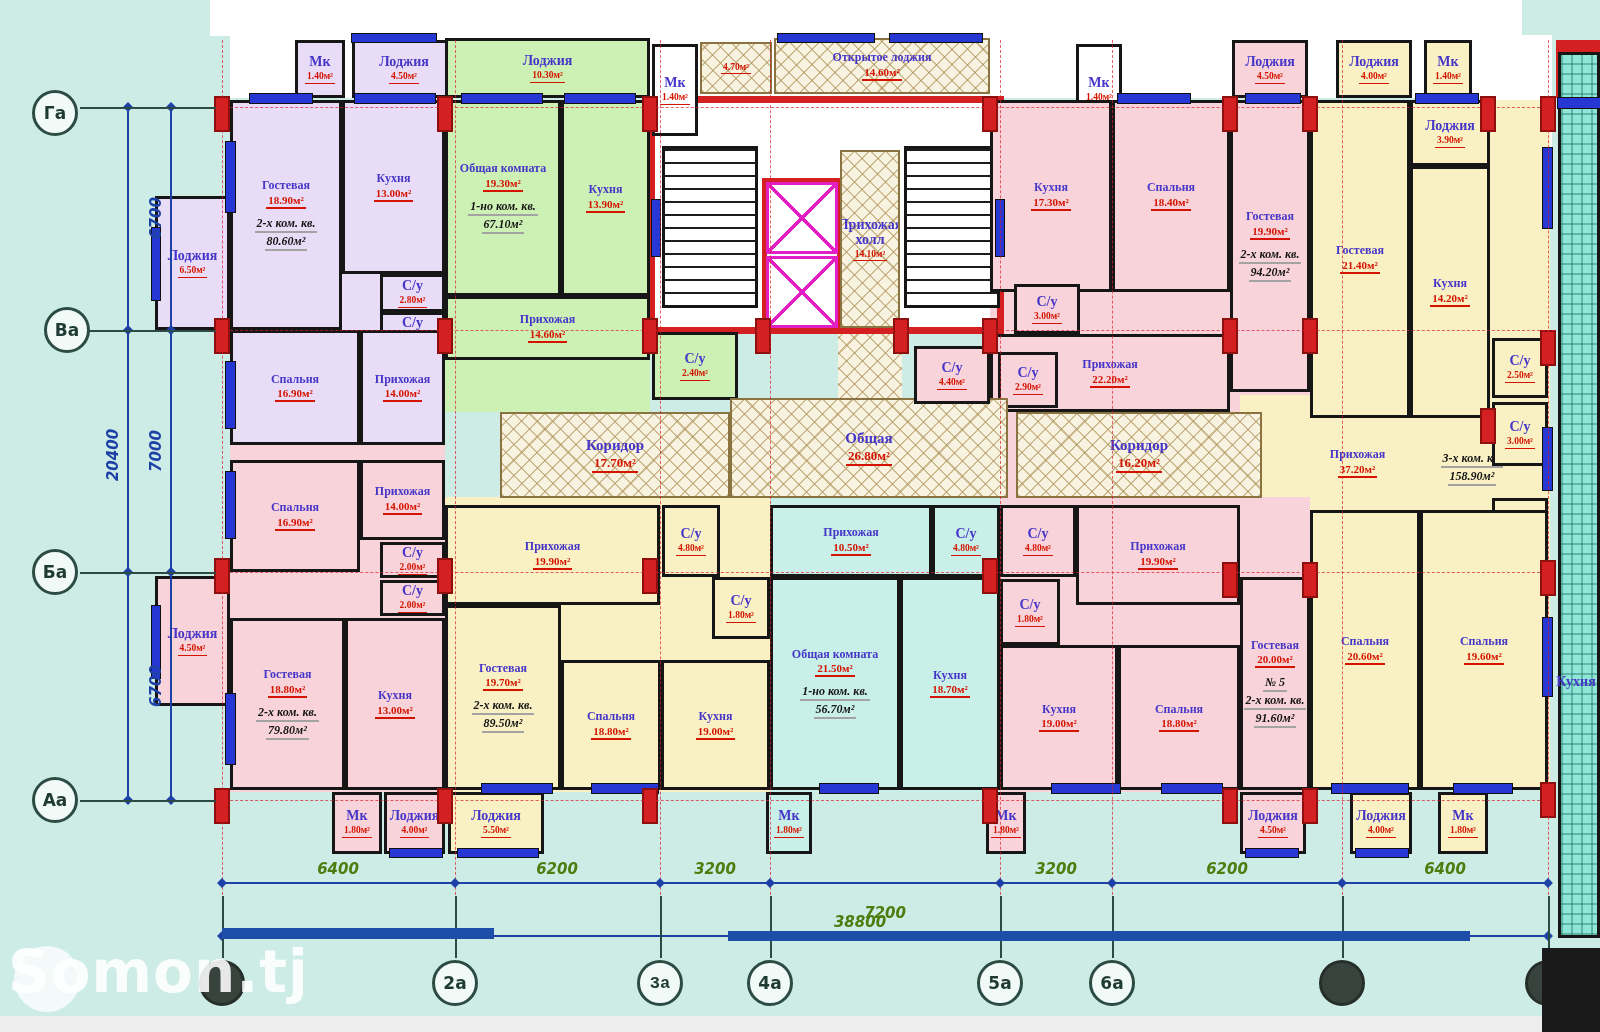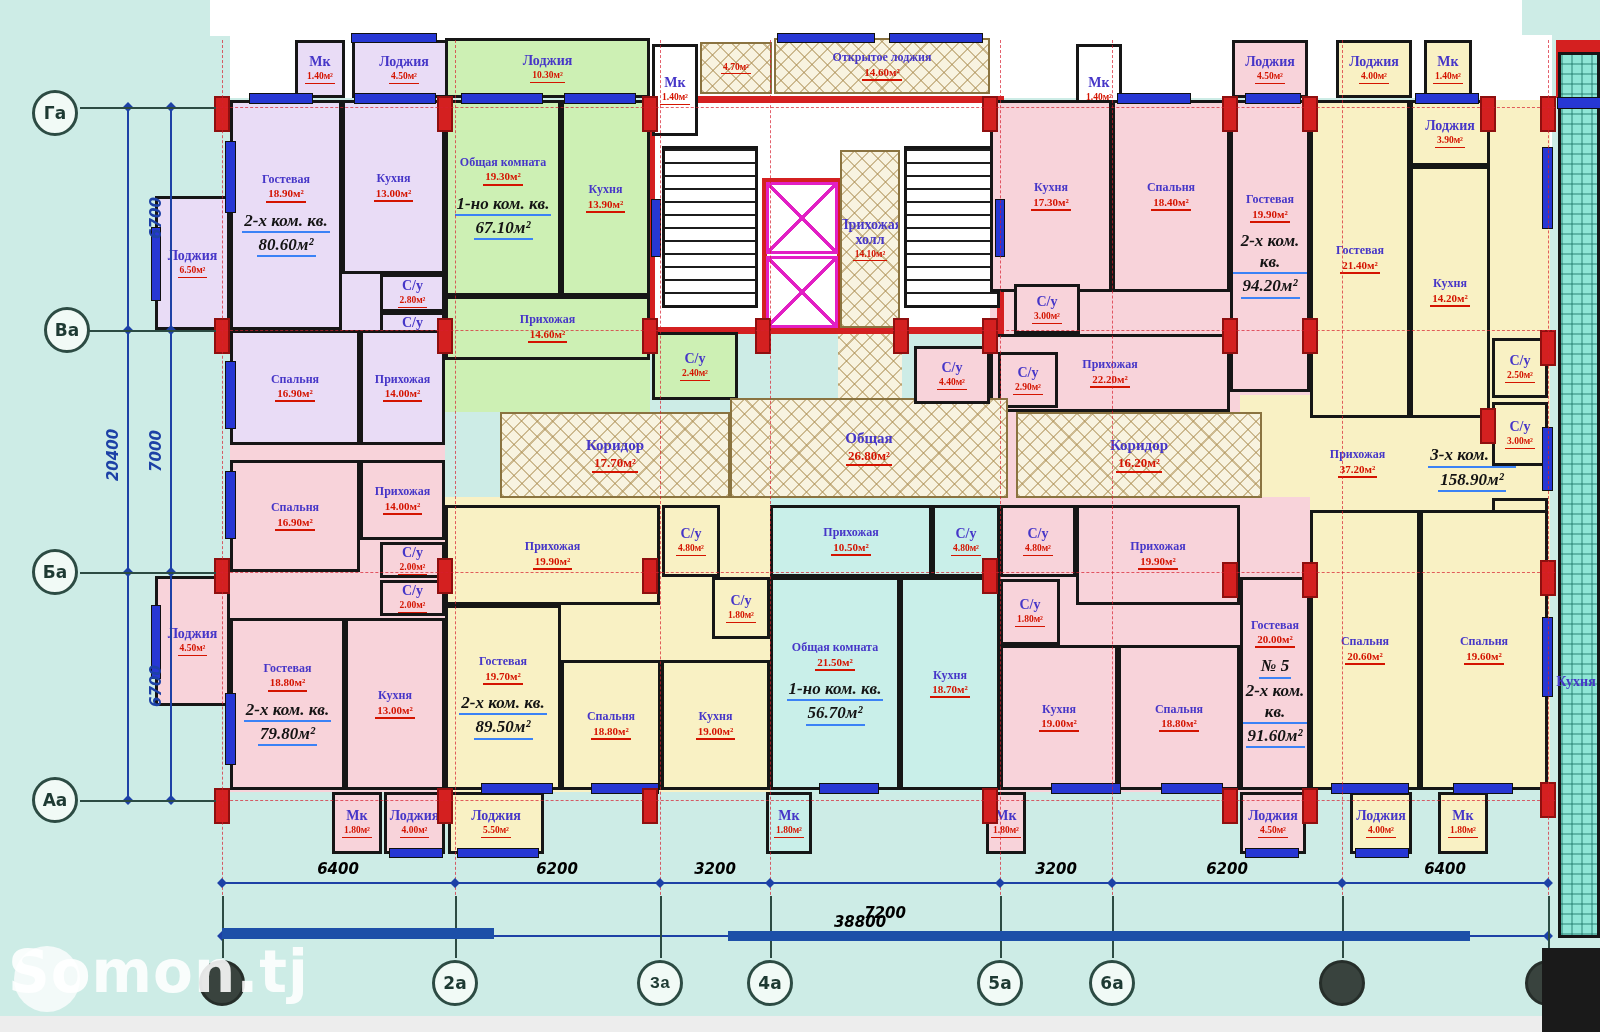--- a/index.html
+++ b/index.html
@@ -23,36 +23,36 @@
     background-image:repeating-linear-gradient(180deg,#1c1c1c 0 2px,transparent 2px 13px)}
   .f-lift{background:#fff;border:3px solid #e21fc4;
     background-image:linear-gradient(45deg,transparent calc(50% - 1.5px),#e21fc4 calc(50% - 1.5px) calc(50% + 1.5px),transparent calc(50% + 1.5px)),
                      linear-gradient(-45deg,transparent calc(50% - 1.5px),#e21fc4 calc(50% - 1.5px) calc(50% + 1.5px),transparent calc(50% + 1.5px))}
   .f-tealhatch{background-color:#8fe6d6;border:3px solid #161616;
     background-image:repeating-linear-gradient(0deg,rgba(20,110,95,.4) 0 2px,transparent 2px 10px),
                      repeating-linear-gradient(90deg,rgba(20,110,95,.4) 0 2px,transparent 2px 10px)}
   .rname{font-weight:700;font-size:12px;color:#4636c8;line-height:1.12}
   .rarea{font-weight:700;font-size:11px;color:#d41400;border-bottom:2px solid #d41400;
          line-height:1.2;padding:0 2px}
-  .rextra{font-style:italic;font-weight:700;font-size:17px;color:#141414;
-          border-bottom:2px solid #3b82f6;line-height:1.25;padding:0 2px}
+  .rextra{font-style:italic;font-weight:700;font-size:12px;color:#141414;
+          border-bottom:2px solid #a3a3a3;line-height:1.25;padding:0 2px}
   .rextra.first{margin-top:6px}
   .sz-s .rname{font-size:14px}
   .sz-s .rarea{font-size:9.5px;border-bottom-width:1.5px}
   .sz-l .rname{font-size:15px}
   .sz-l .rarea{font-size:13px}
   .window{position:absolute;background:#2737d4;outline:1px solid #101010}
   .column{position:absolute;background:#d42020;border:2px solid #8f0f0f;box-sizing:border-box}
   .redbox{position:absolute;box-sizing:border-box;border-style:solid;border-color:#d42020}
   .vdash{position:absolute;width:0;border-left:1.5px dashed rgba(215,30,45,.7)}
   .hdash{position:absolute;height:0;border-top:1.5px dashed rgba(215,30,45,.7)}
   .dimh{position:absolute;height:0;border-top:2px solid #1d41a6}
   .dimv{position:absolute;width:0;border-left:2px solid #1d41a6}
   .tick{position:absolute;width:7px;height:7px;background:#1d41a6;transform:translate(-50%,-50%) rotate(45deg)}
-  .dimlab{position:absolute;font:italic 700 15px "DejaVu Sans",sans-serif;color:#000000;
+  .dimlab{position:absolute;font:italic 700 15px "DejaVu Sans",sans-serif;color:#4d7c0f;
           transform:translateX(-50%);white-space:nowrap}
   .dimlabv{position:absolute;font:italic 700 15px "DejaVu Sans",sans-serif;color:#1d41a6;
            transform:translate(-50%,-50%) rotate(-90deg);white-space:nowrap}
   .bubble{position:absolute;width:46px;height:46px;border:3px solid #2c4b43;border-radius:50%;
           background:#f1faf6;color:#1e3a33;font:700 17px "DejaVu Sans",sans-serif;
           display:flex;align-items:center;justify-content:center;box-sizing:border-box;
           transform:translate(-50%,-50%)}
   .bubble.dark{background:#39433e;border-color:#262e2a}
   .leader{position:absolute;background:#2c4b43}
   .bar{position:absolute;background:#1d4fa8}

